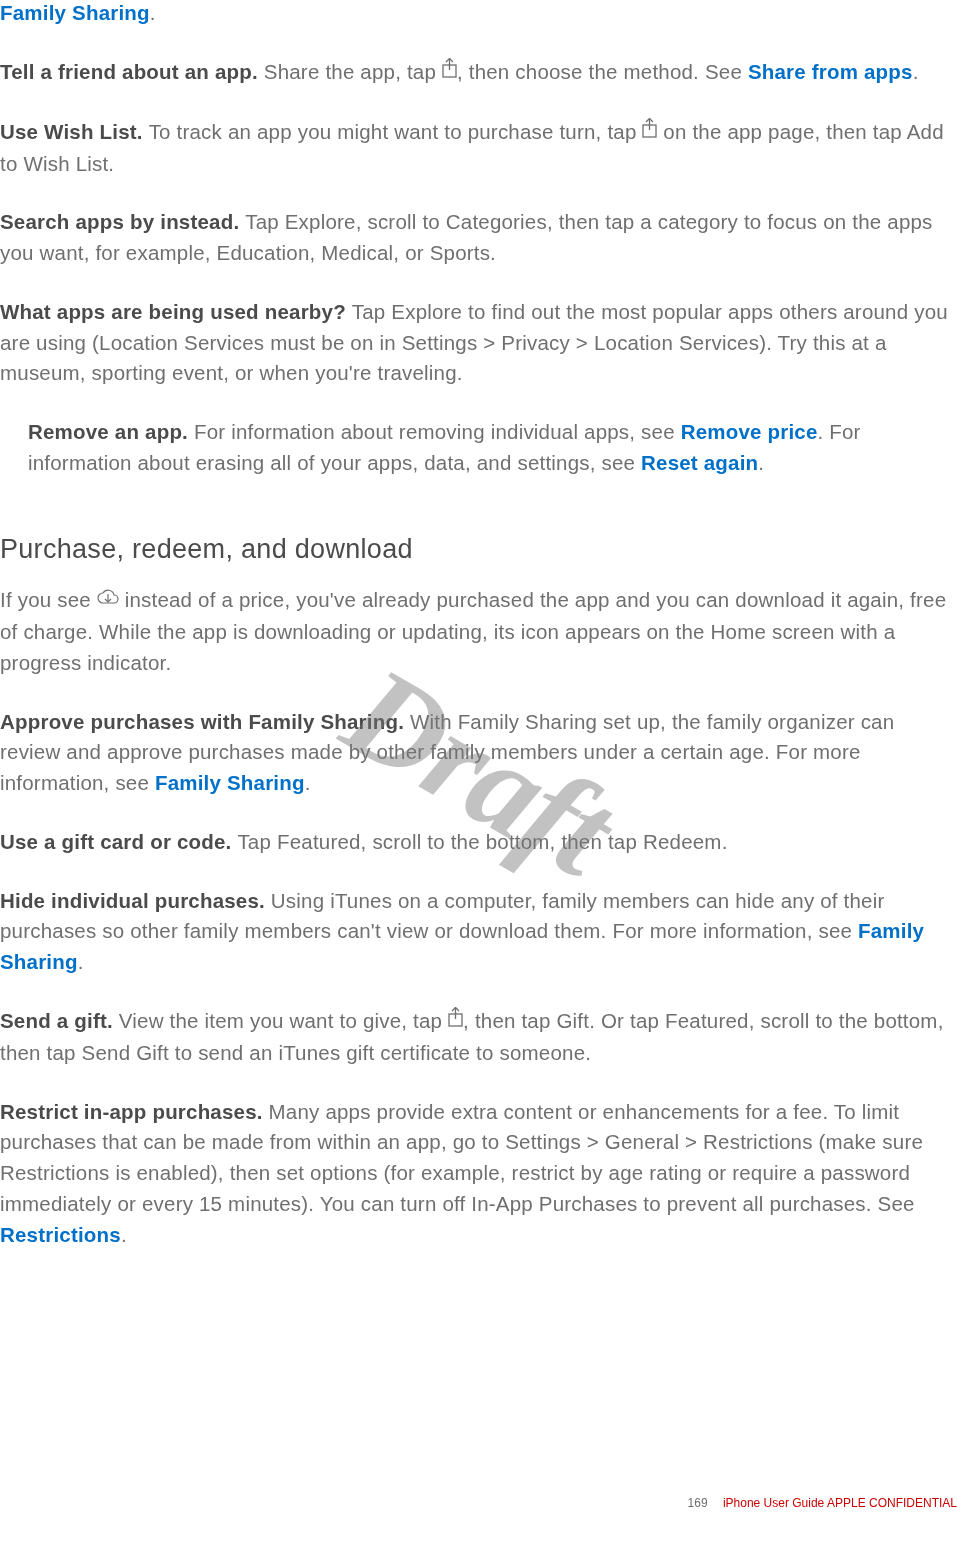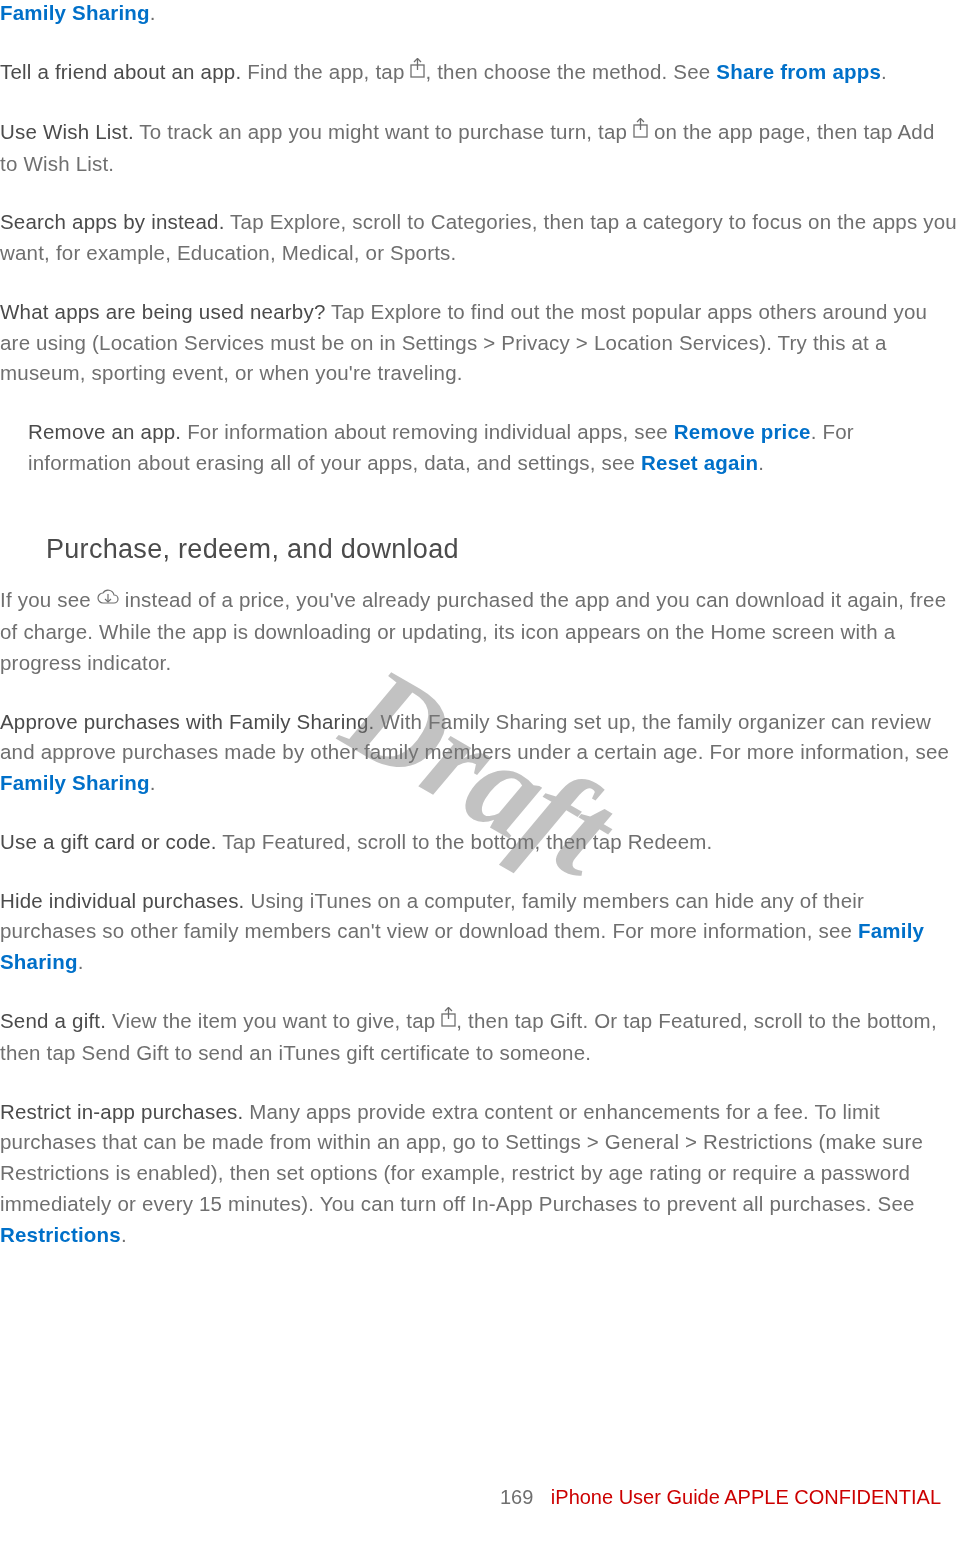--- a/index.html
+++ b/index.html
@@ -24,32 +24,31 @@
   }
   .first-para {
     margin-top: -2px;
   }
   .link {
     color: #0070c9;
     font-weight: bold;
   }
   .bold {
     color: #4b4b4b;
-    font-weight: 400;
+    font-weight: 700;
   }
   .indent {
     margin-left: 28px;
   }
   h2 {
     font-size: 27px;
     font-weight: 400;
     color: #4b4b4b;
     margin: 50px 0 16px 0;
     letter-spacing: 0.3px;
-    padding-left: 46px;
   }
   .icon {
     display: inline-block;
     vertical-align: middle;
     position: relative;
     top: -2px;
   }
   .share-icon svg { width: 15px; height: 20px; }
   .cloud-icon svg { width: 22px; height: 18px; }
   .watermark {
@@ -62,40 +61,40 @@
     font-style: italic;
     color: rgba(120,120,120,0.45);
     pointer-events: none;
     font-family: "Times New Roman", serif;
     z-index: 5;
     letter-spacing: -2px;
   }
   .footer {
     position: absolute;
     bottom: 30px;
-    right: 16px;
-    font-size: 20px;
+    right: 0;
+    font-size: 12px;
     color: #6f6f6f;
   }
   .footer .red { color: #c00; }
   .footer .pagenum { color: #6f6f6f; margin-right: 12px; }
 </style>
 </head>
 <body>
 
 <div class="watermark">Draft</div>
 
 <div class="content">
 
   <p class="para first-para">
     <span class="link">Family Sharing</span><span>.</span>
   </p>
 
   <p class="para">
-    <span class="bold">Tell a friend about an app. </span><span>Find the app, tap </span><span class="icon share-icon"><svg viewBox="0 0 15 20">
+    <span class="bold">Tell a friend about an app. </span><span>Share the app, tap </span><span class="icon share-icon"><svg viewBox="0 0 15 20">
           <rect x="1" y="7" width="13" height="12" fill="none" stroke="#6f6f6f" stroke-width="1.3"></rect>
           <line x1="7.5" y1="0.5" x2="7.5" y2="12" stroke="#6f6f6f" stroke-width="1.3"></line>
           <polyline points="4,4 7.5,0.5 11,4" fill="none" stroke="#6f6f6f" stroke-width="1.3"></polyline>
         </svg></span><span>, then choose the method. See </span><span class="link">Share from apps</span><span>.</span>
   </p>
 
   <p class="para">
     <span class="bold">Use Wish List. </span><span>To track an app you might want to purchase turn, tap </span><span class="icon share-icon"><svg viewBox="0 0 15 20">
           <rect x="1" y="7" width="13" height="12" fill="none" stroke="#6f6f6f" stroke-width="1.3"></rect>
           <line x1="7.5" y1="0.5" x2="7.5" y2="12" stroke="#6f6f6f" stroke-width="1.3"></line>

